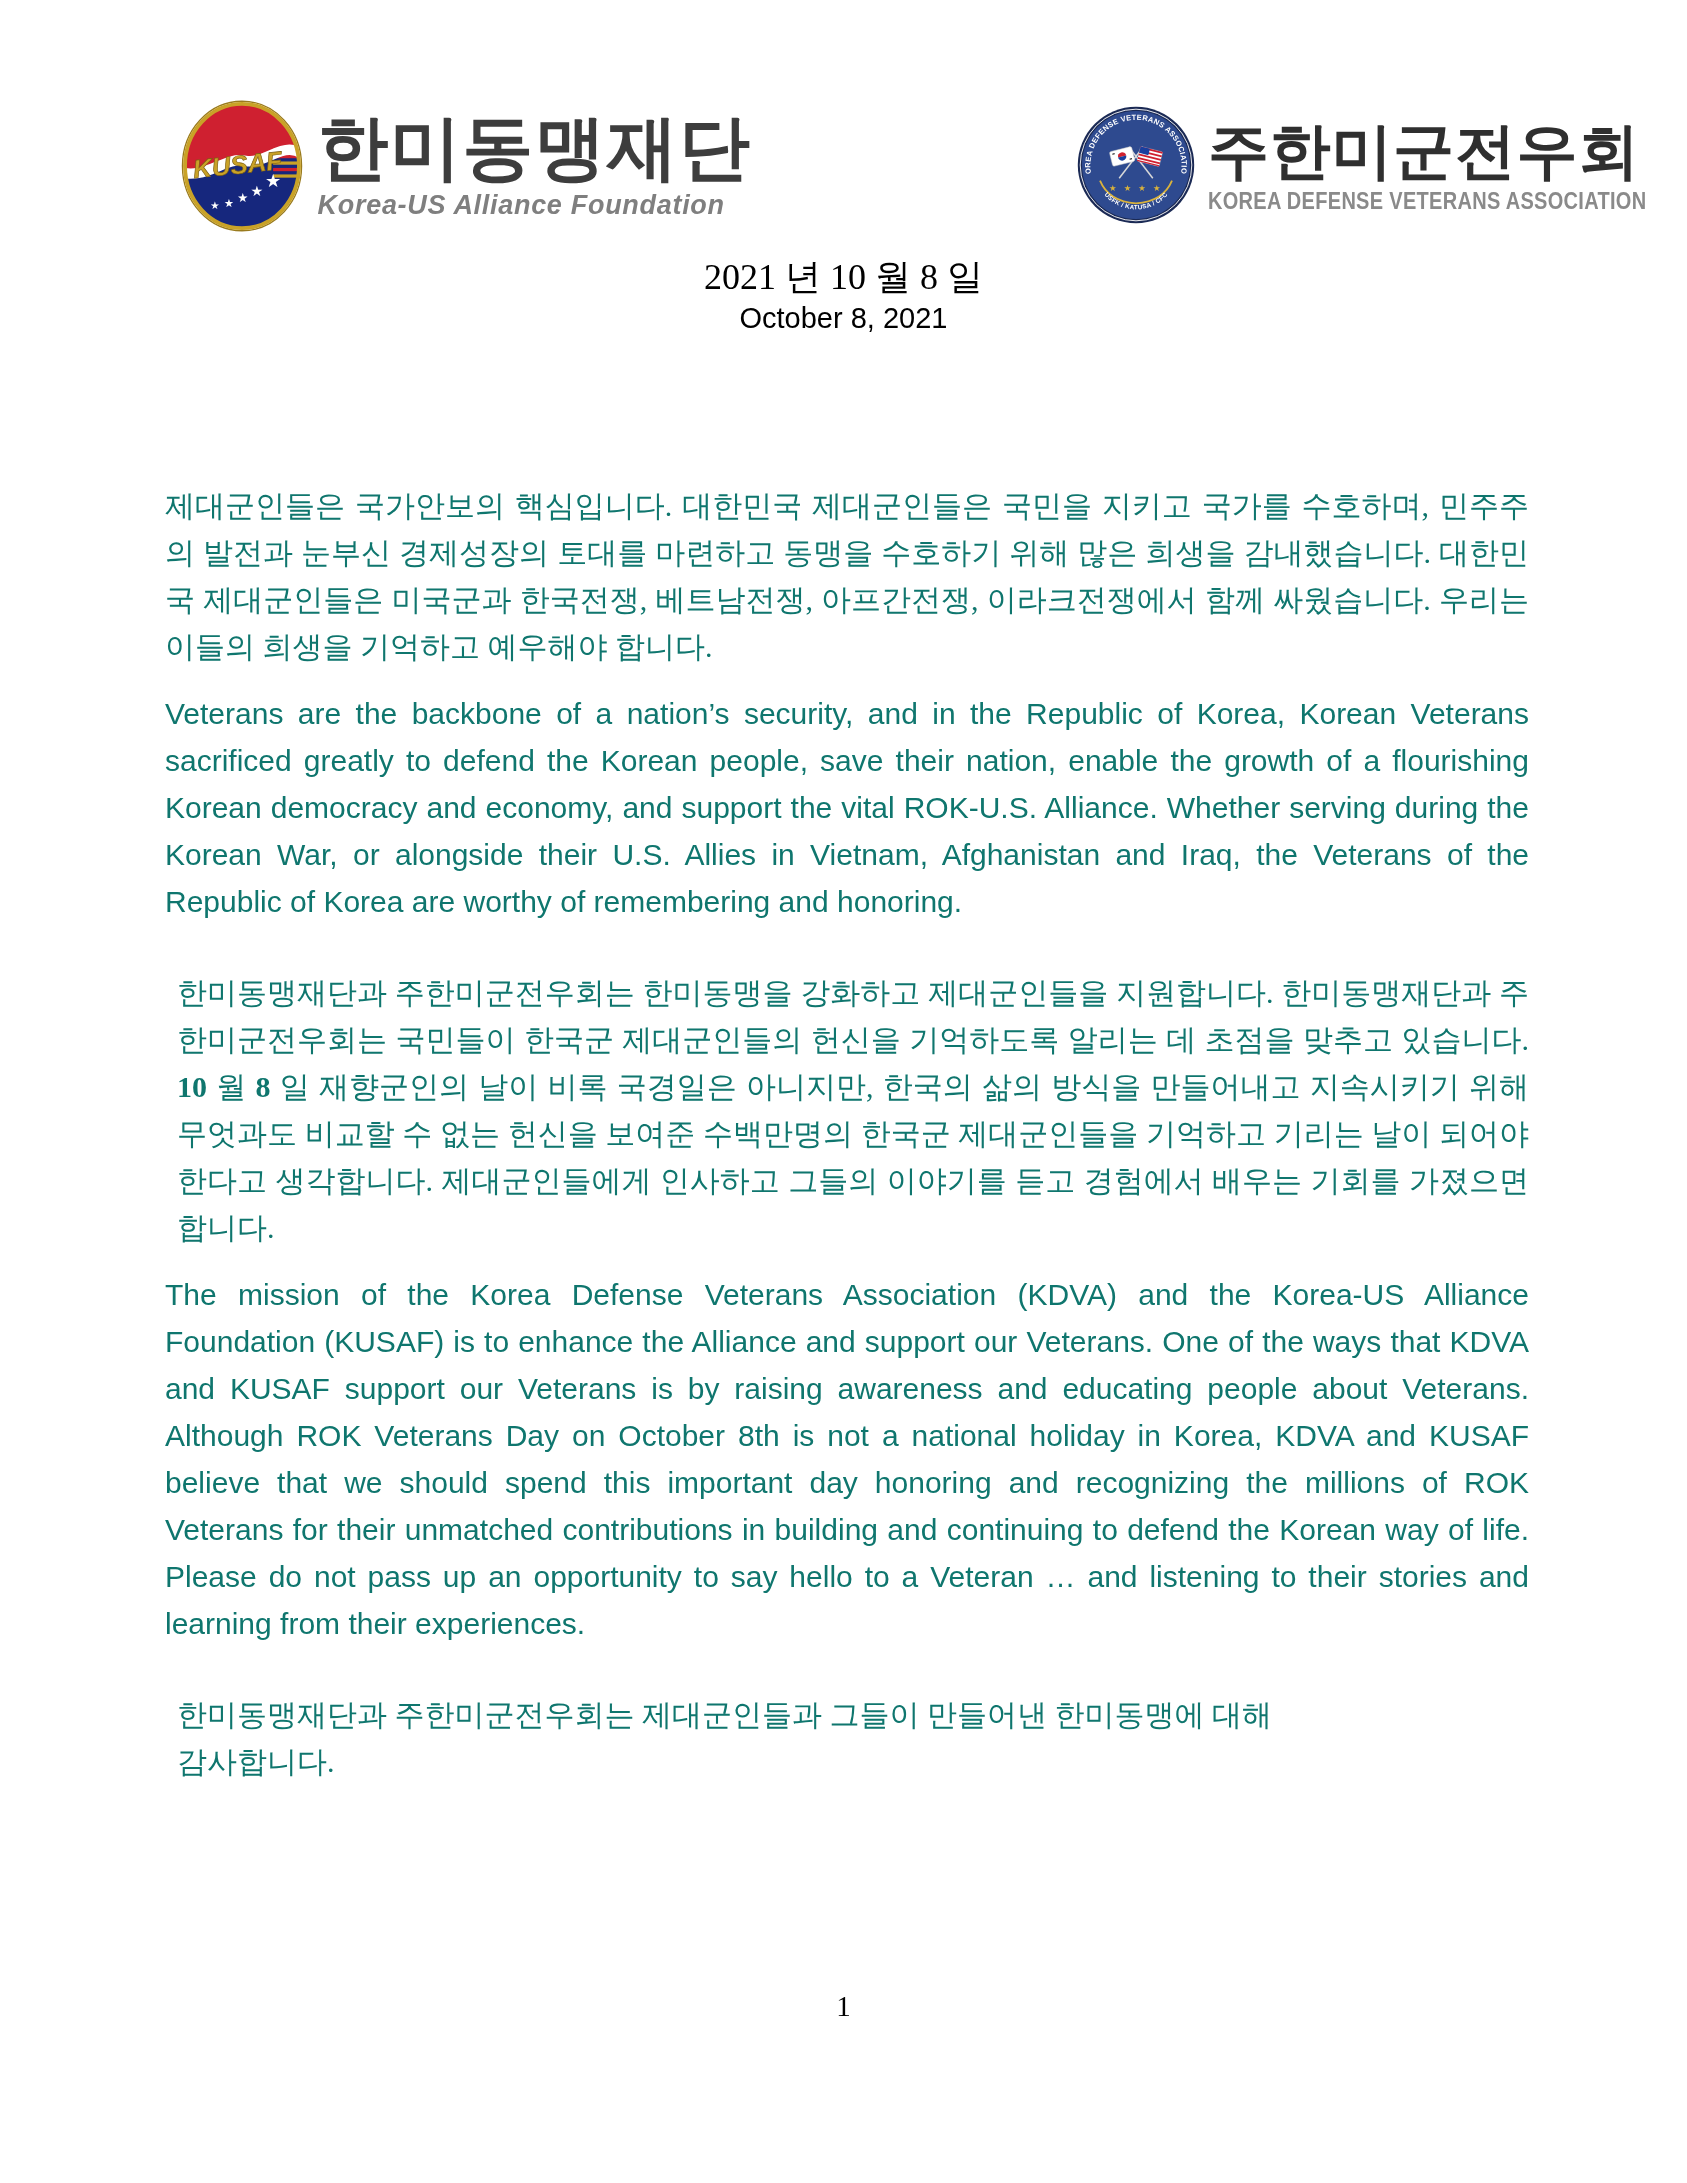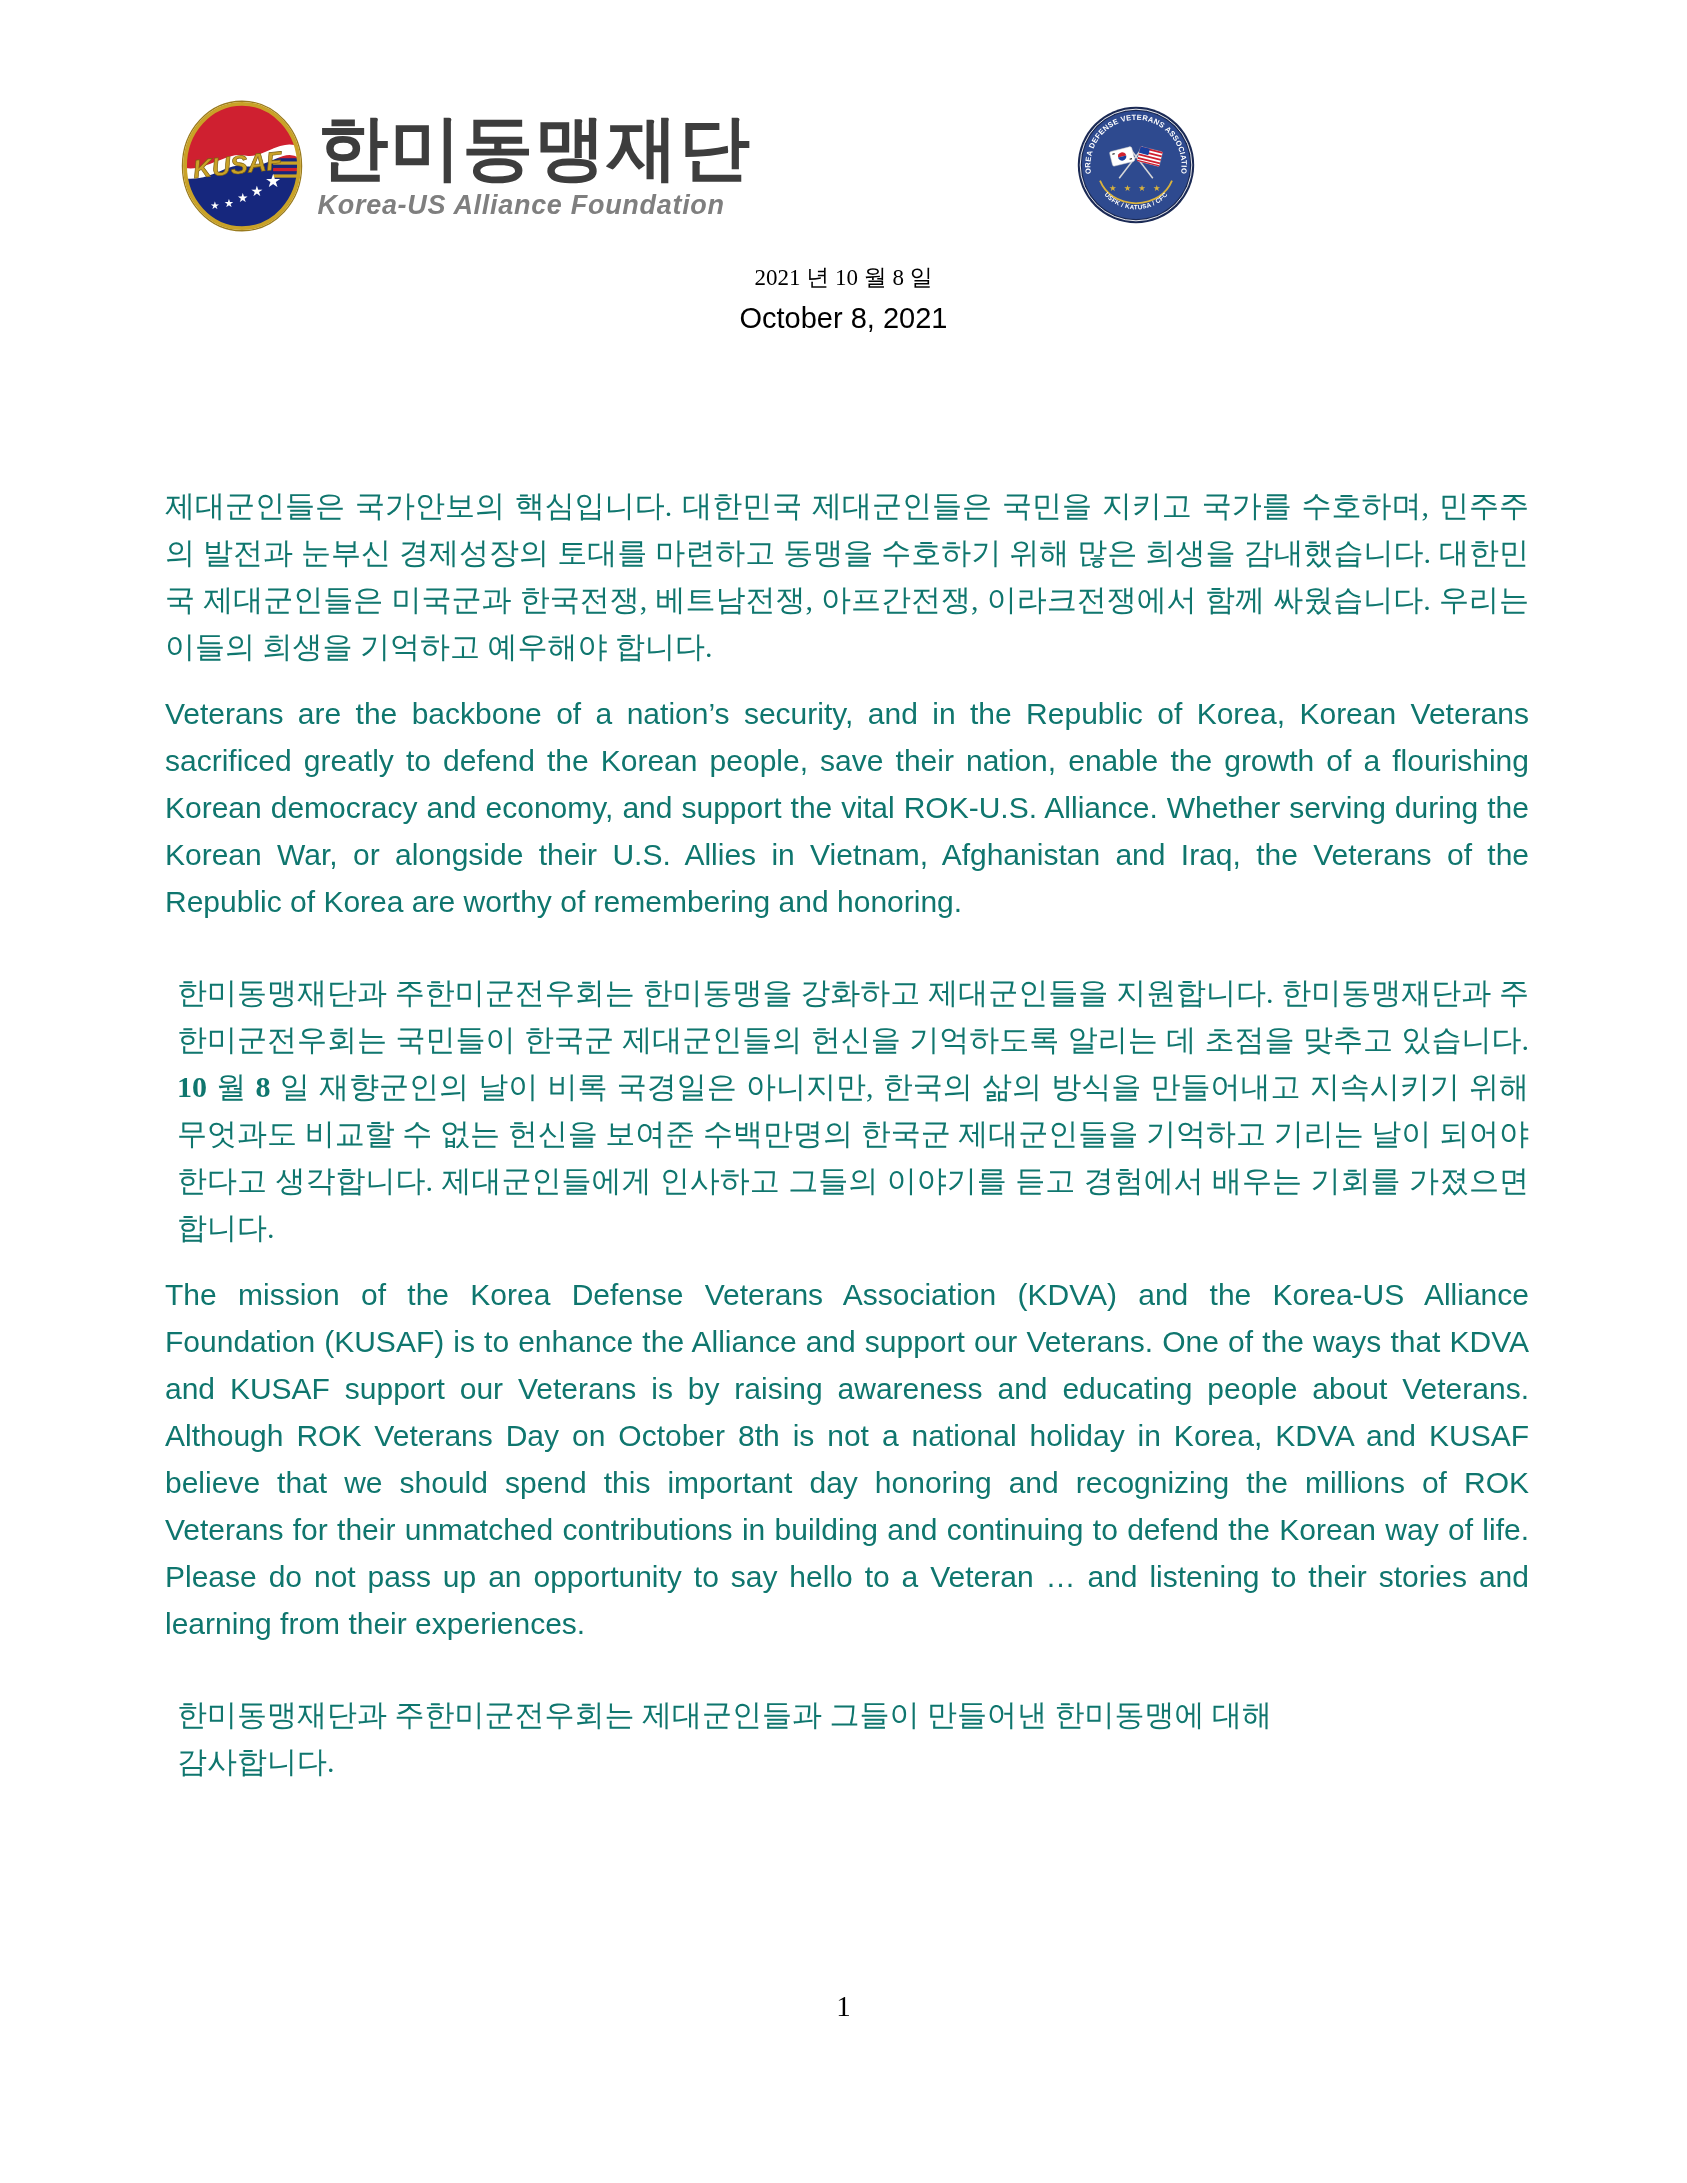--- a/index.html
+++ b/index.html
@@ -76,21 +76,21 @@
     text-align: center;
   }
   .title-block {
     position: absolute;
     top: 369px;
     left: 0; right: 0;
     text-align: center;
   }
   .center-line-ko {
     font-family: "Liberation Serif", "DejaVu Serif", serif;
-    font-size: 23px;
+    font-size: 36px;
     line-height: 41px;
   }
   .center-line-en {
     font-family: "Liberation Sans", "DejaVu Sans", sans-serif;
     font-size: 29px;
     line-height: 40px;
   }
 
   
   .body-text {
@@ -197,20 +197,24 @@
       </g>
 
       <text x="100" y="143" font-size="14" fill="#d9b23c" text-anchor="middle" letter-spacing="4">★ ★ ★ ★</text>
 
       <path d="M 40 126 C 50 150 72 162 100 164" stroke="#d9b23c" stroke-width="3" fill="none"></path>
       <path d="M 160 126 C 150 150 128 162 100 164" stroke="#d9b23c" stroke-width="3" fill="none"></path>
       <text font-size="10.5" font-weight="bold" fill="#ffffff" letter-spacing="0.5" font-family="Liberation Sans, sans-serif">
         <textPath href="#kdvaArcBottom" startOffset="50%" text-anchor="middle">USFK / KATUSA / CFC</textPath>
       </text>
     </svg>
+    <div class="kdva-names">
+      <div class="kdva-ko">주한미군전우회</div>
+      <div class="kdva-en">KOREA DEFENSE VETERANS ASSOCIATION</div>
+    </div>
   </div>
 
   <div class="date-block">
     <div class="center-line-ko">2021 년 10 월 8 일</div>
     <div class="center-line-en">October 8, 2021</div>
   </div>
 
   <div class="title-block">
   </div>
 

